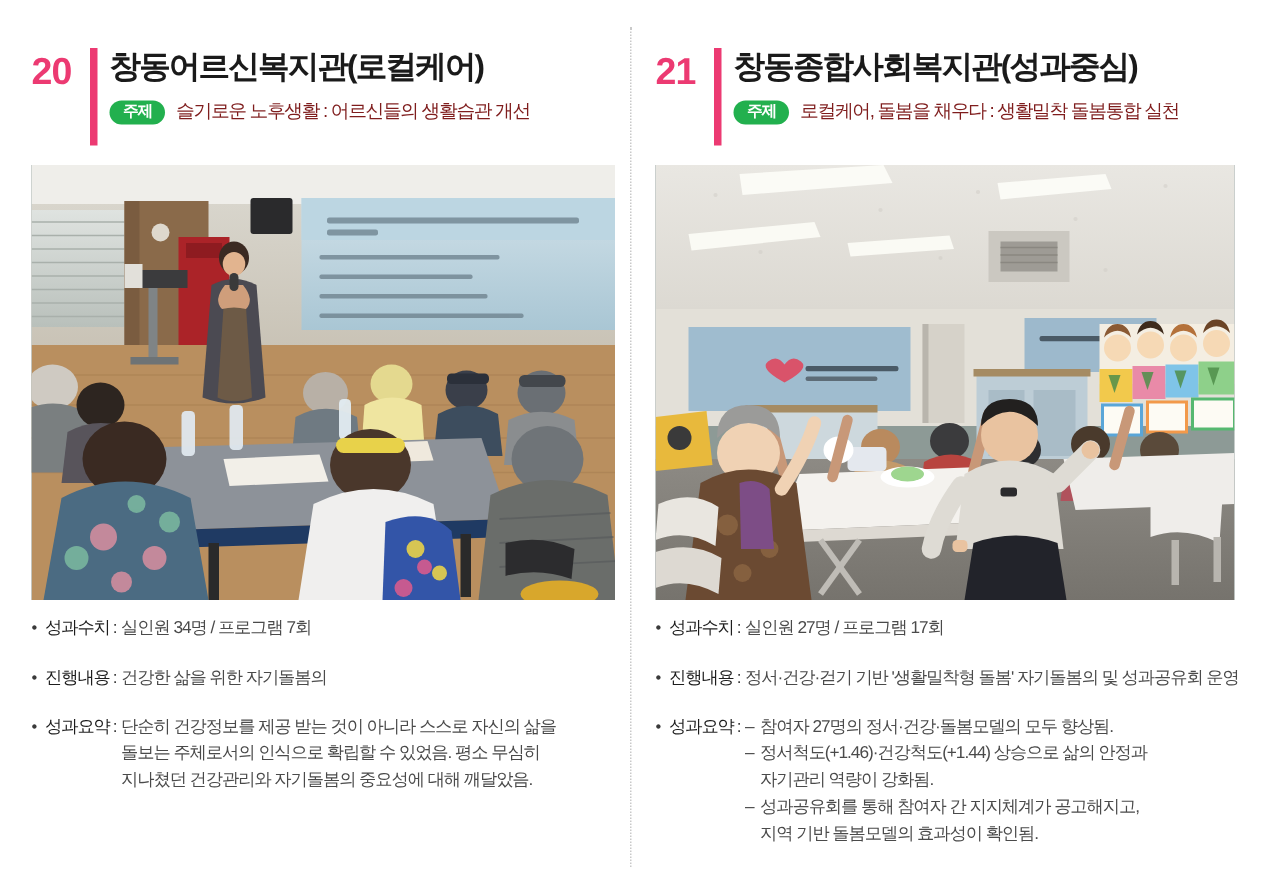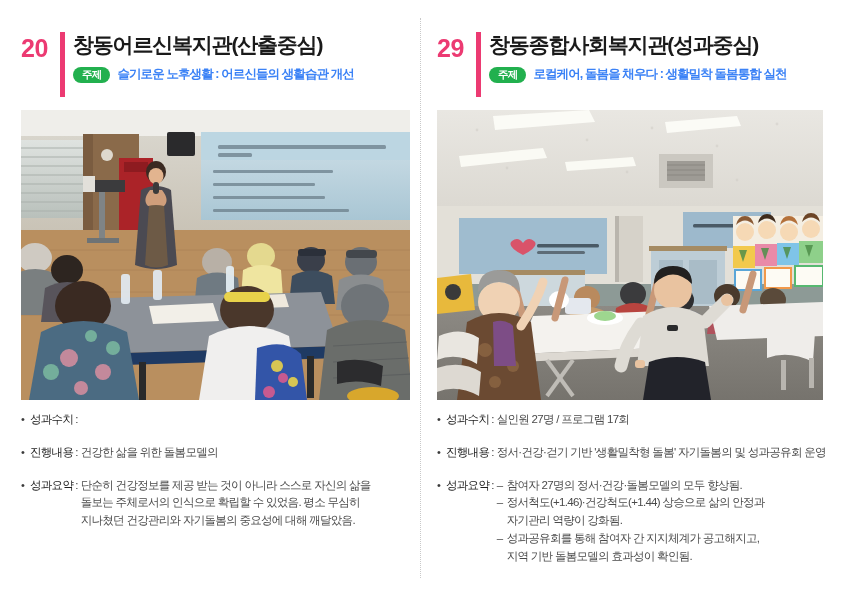--- a/index.html
+++ b/index.html
@@ -91,22 +91,22 @@
     font-size: 10.5px;
     font-weight: bold;
     letter-spacing: -0.8px;
     border-radius: 9px;
     padding: 2.5px 9px 3px 9px;
     line-height: 1;
   }
   .sub-text {
     margin-left: 7px;
     font-size: 12.5px;
-    font-weight: bold;
-    color: #3b82f6;
+    font-weight: normal;
+    color: #7f1d1d;
     letter-spacing: -0.9px;
   }
 
   
   .photo {
     position: absolute;
     top: 110px;
     width: 389px;
     height: 290px;
     overflow: hidden;
@@ -177,21 +177,21 @@
 
 <div class="page">
 
   <div class="divider"></div>
 
   <div class="col col-left">
 
     <div class="hdr">
       <div class="hdr-num">20</div>
       <div class="hdr-bar"></div>
-      <div class="hdr-title">창동어르신복지관(산출중심)</div>
+      <div class="hdr-title">창동어르신복지관(로컬케어)</div>
       <div class="hdr-sub">
         <span class="badge">주제</span>
         <span class="sub-text">슬기로운 노후생활 : 어르신들의 생활습관 개선</span>
       </div>
     </div>
 
     <div class="photo">
       <svg class="photo-canvas" viewBox="0 0 389 290" preserveAspectRatio="xMidYMid slice">
         <defs>
           <linearGradient id="lwall" x1="0" y1="0" x2="0" y2="1">
@@ -330,45 +330,46 @@
         <ellipse cx="352" cy="286" rx="26" ry="9" fill="#d8a72c"></ellipse>
       </svg>
     </div>
 
     <div class="body">
 
       <div class="row">
         <span class="bullet">•</span>
         <span class="lbl">성과수치</span>
         <span class="colon">:</span>
+        <span class="val">실인원 34명 / 프로그램 7회</span>
       </div>
 
       <div class="row">
         <span class="bullet">•</span>
         <span class="lbl">진행내용</span>
         <span class="colon">:</span>
-        <span class="val">건강한 삶을 위한 돌봄모델의</span>
+        <span class="val">건강한 삶을 위한 자기돌봄의</span>
       </div>
 
       <div class="row">
         <span class="bullet">•</span>
         <span class="lbl">성과요약</span>
         <span class="colon">:</span>
         <span class="val">단순히 건강정보를 제공 받는 것이 아니라 스스로 자신의 삶을
 돌보는 주체로서의 인식으로 확립할 수 있었음. 평소 무심히
 지나쳤던 건강관리와 자기돌봄의 중요성에 대해 깨달았음.</span>
       </div>
 
     </div>
   </div>
 
   <div class="col col-right">
 
     <div class="hdr">
-      <div class="hdr-num">29</div>
+      <div class="hdr-num">21</div>
       <div class="hdr-bar"></div>
       <div class="hdr-title">창동종합사회복지관(성과중심)</div>
       <div class="hdr-sub">
         <span class="badge">주제</span>
         <span class="sub-text">로컬케어, 돌봄을 채우다 : 생활밀착 돌봄통합 실천</span>
       </div>
     </div>
 
     <div class="photo right">
       <svg class="photo-canvas" viewBox="0 0 386 290" preserveAspectRatio="xMidYMid slice">

